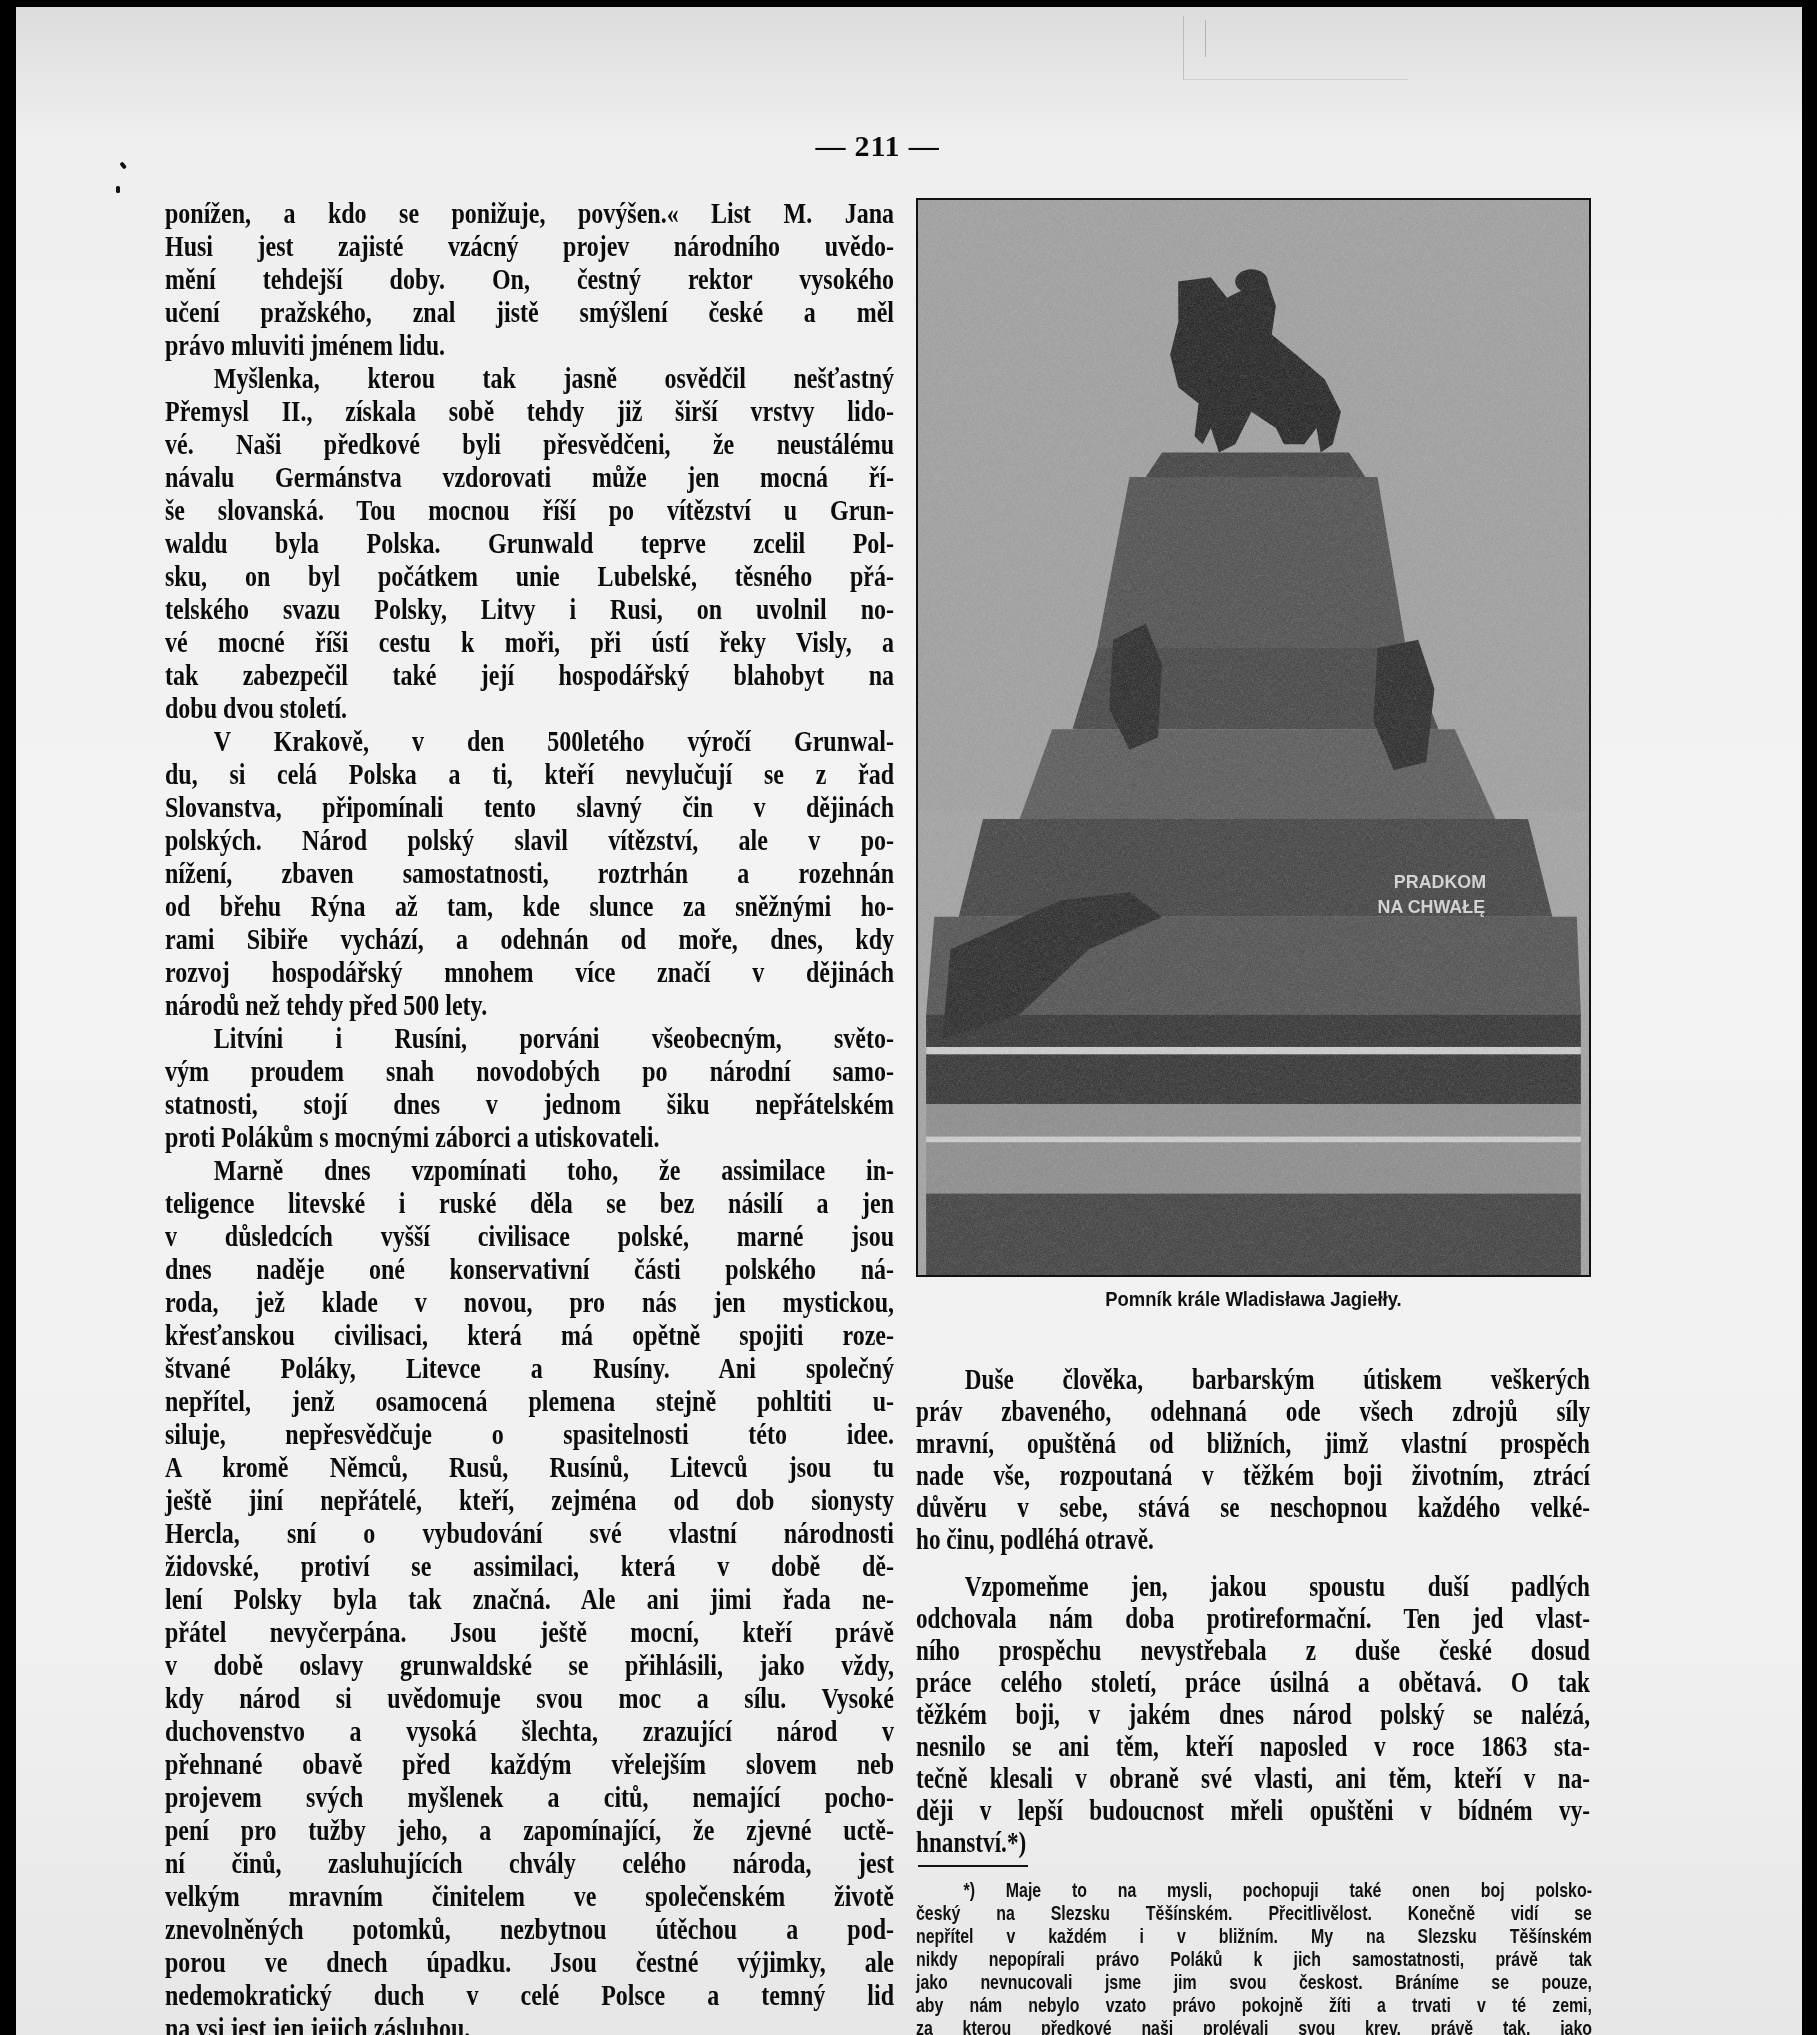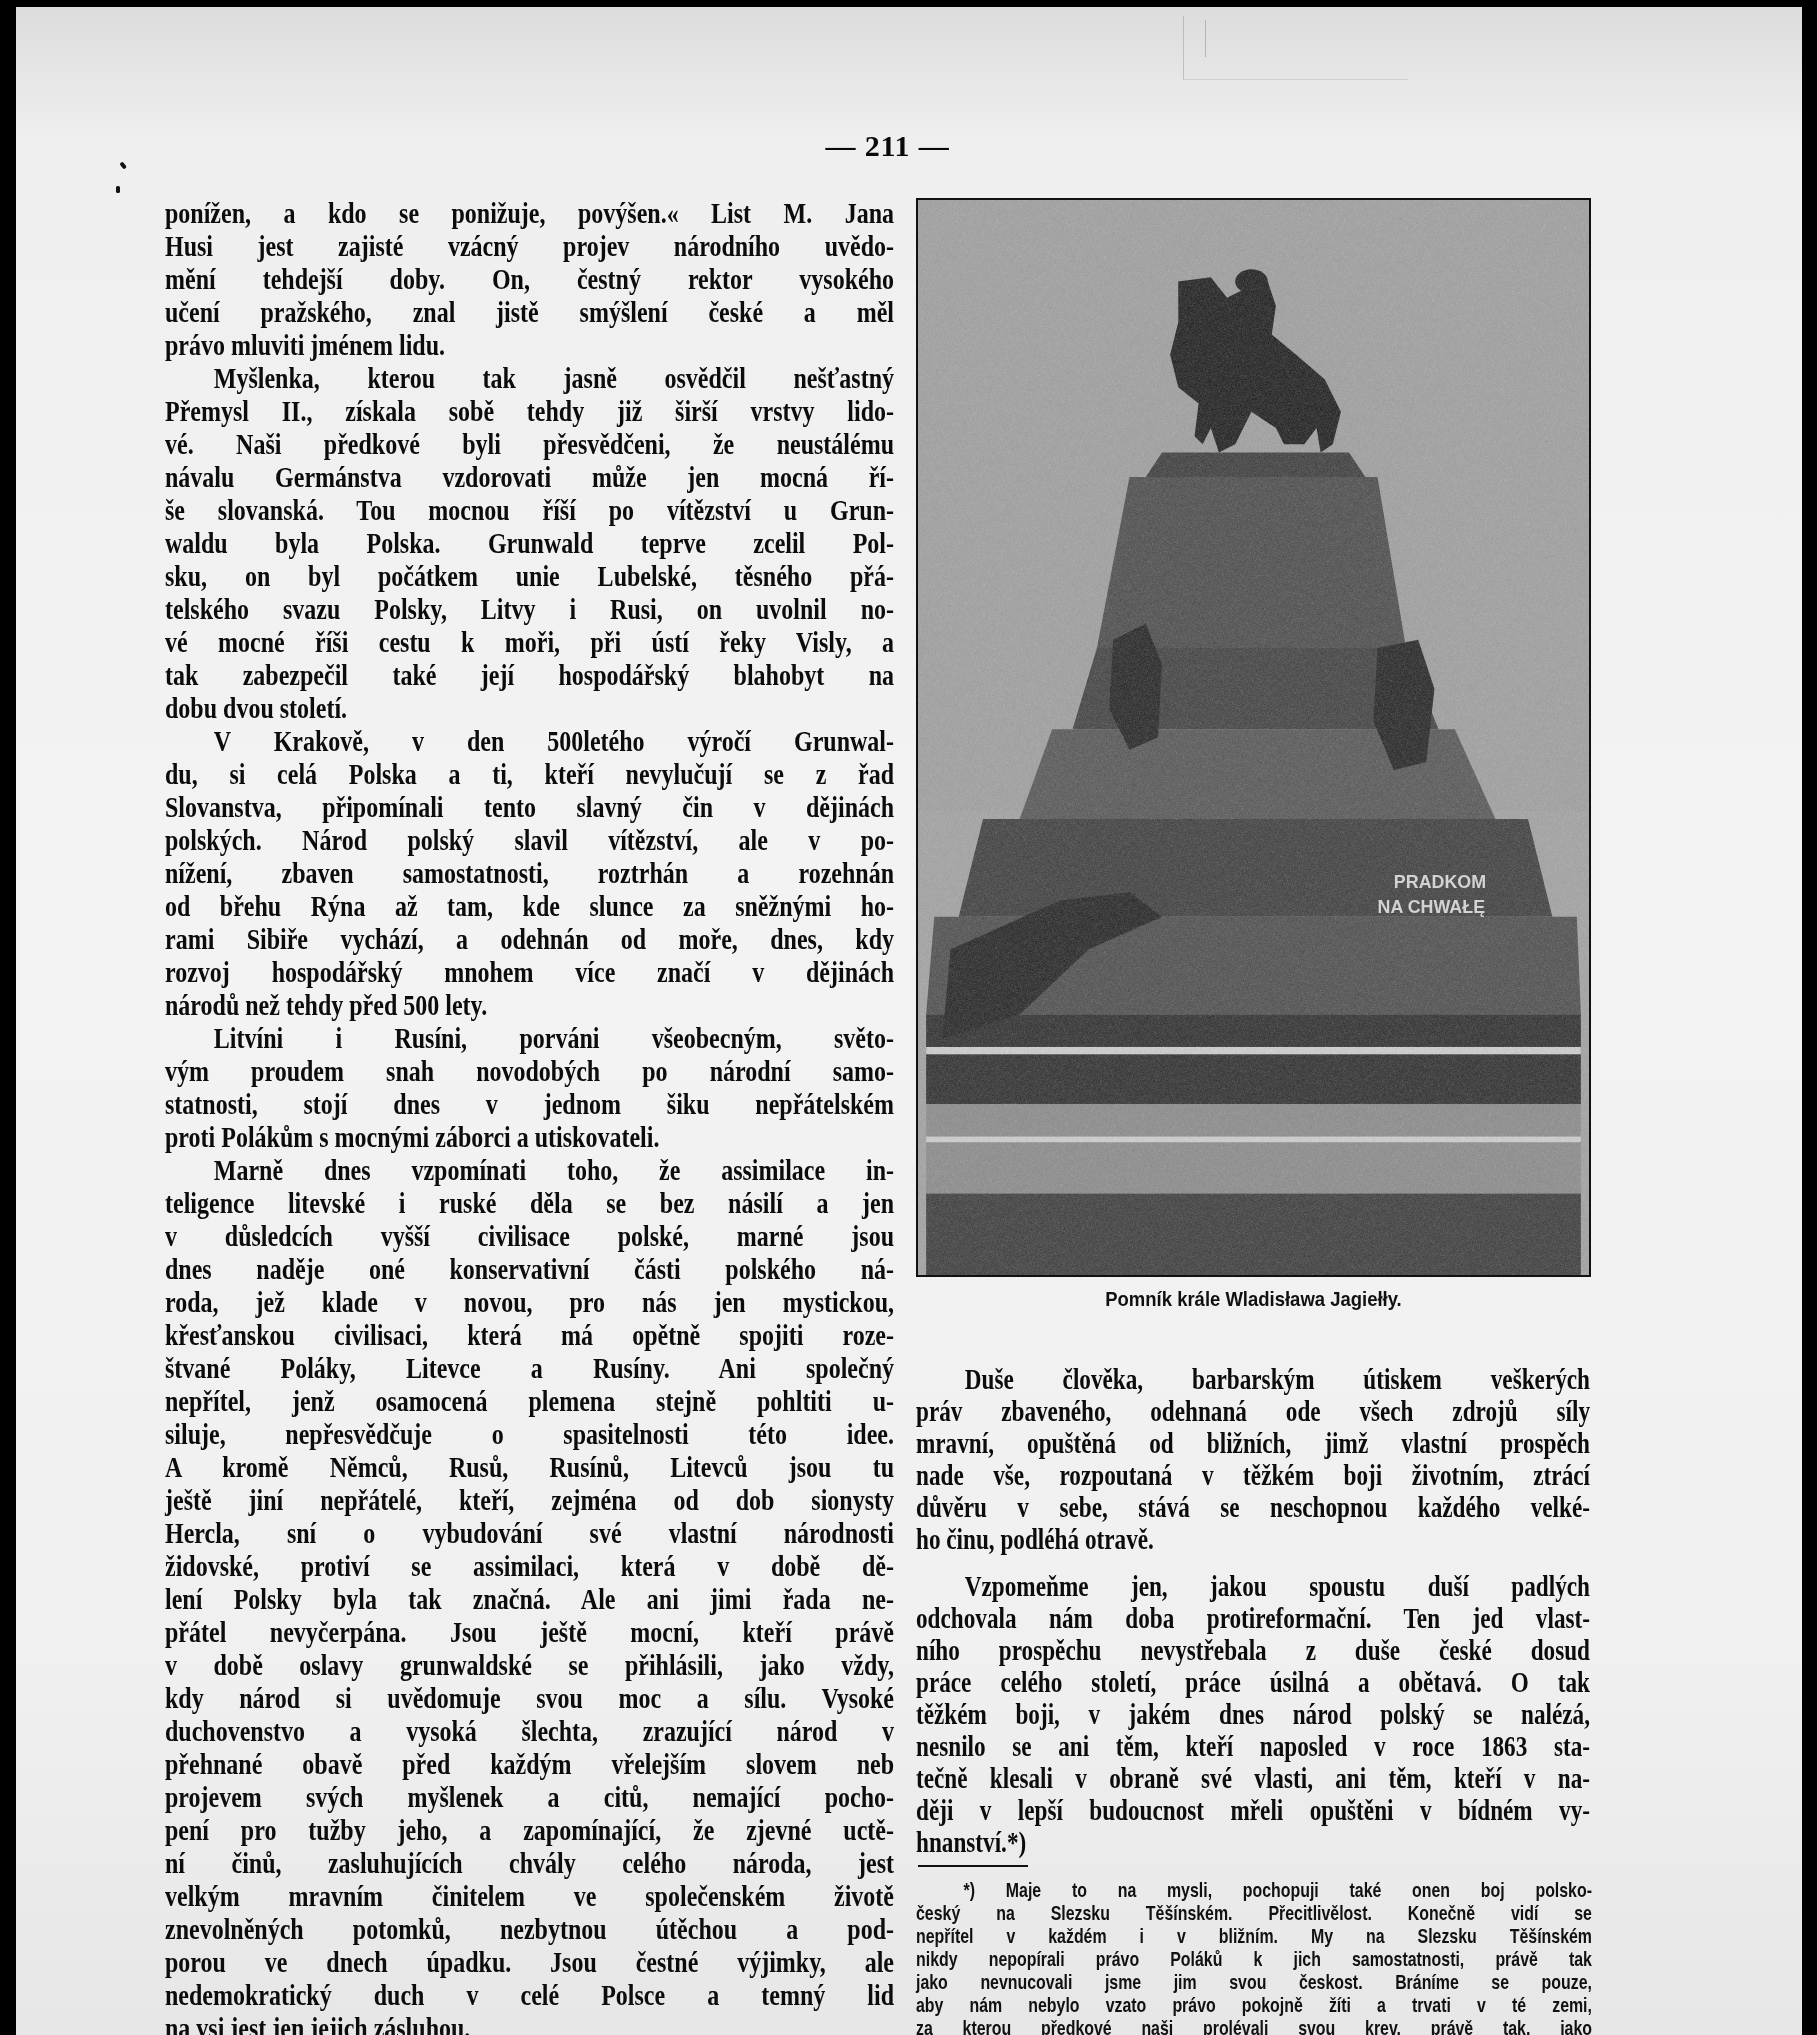--- a/index.html
+++ b/index.html
@@ -6,21 +6,21 @@
   body {
     width: 1818px; height: 2224px; background: #000;
     position: relative; overflow: hidden;
     font-family: "Liberation Sans Narrow", "Liberation Sans", sans-serif;
   }
   .page {
     position: absolute; left: 15.5px; top: 7.3px; width: 1786px; height: 2199px;
     background: linear-gradient(180deg, #dcdcdc 0%, #efefef 6%, #f3f3f3 40%, #f0f0f0 75%, #e2e2e2 100%);
   }
   .page-number {
-    position: absolute; left: 800px; top: 122px; width: 134px; text-align: right;
+    position: absolute; left: 800px; top: 122px; width: 134px; text-align: left;
     font-size: 30px; font-weight: bold; color: #0a0a0a; letter-spacing: 0.8px;
     font-family: "Liberation Serif", serif;
   }
   .col {
     position: absolute; color: #0c0c0c; font-weight: bold;
     font-family: "Liberation Serif", serif;
     transform-origin: 0 0;
   }
   .col-left { left: 149px; top: 189px; width: 729px; }
   .col-right { left: 900px; top: 1356px; width: 674px; }

